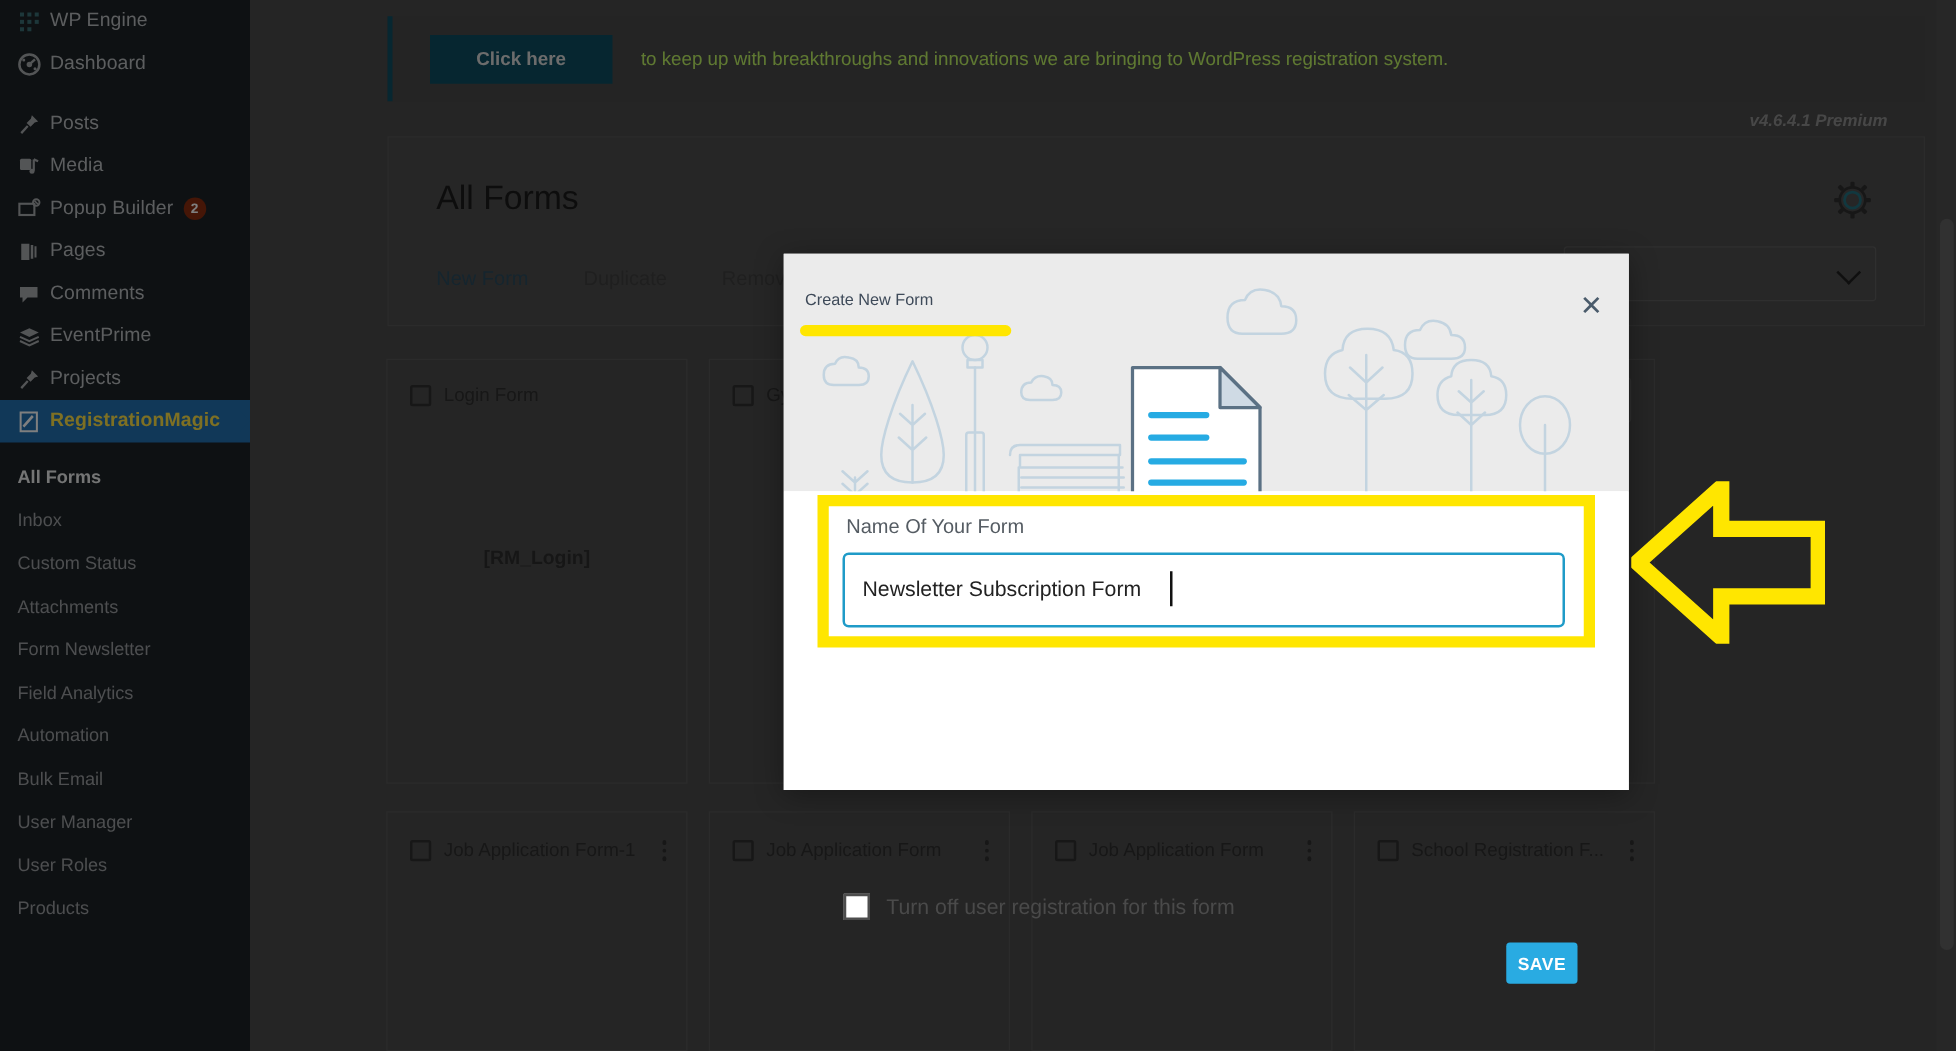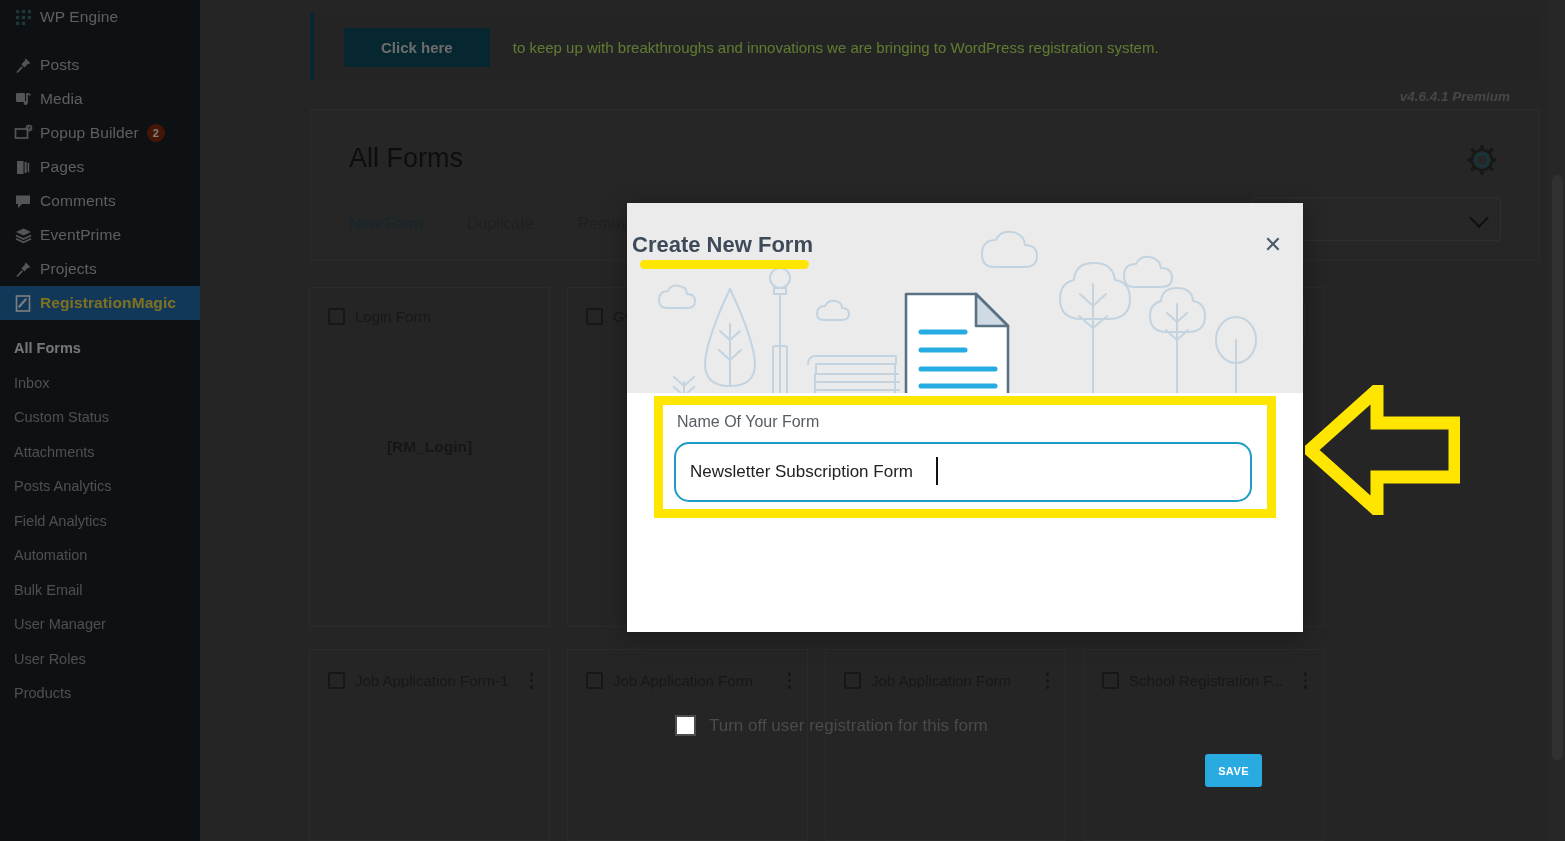--- a/index.html
+++ b/index.html
@@ -239,23 +239,23 @@
     box-shadow: 0 4px 22px rgba(0,0,0,0.35);
     z-index: 60;
   }
   .modal-hero {
     position: relative;
     height: 190px;
     background: #ebebeb;
     overflow: hidden;
   }
   .modal-title {
-    position: absolute; left: 5px; top: 29px;
-    font-size: 22px;
-    font-weight: 700;
+    position: absolute; left: 17px; top: 29px;
+    font-size: 13px;
+    font-weight: 400;
     color: #3e4a59;
     z-index: 3;
   }
   .title-underline {
     position: absolute; left: 13px; top: 57px;
     width: 169px; height: 9px;
     background: #ffe600;
     border-radius: 5px;
     z-index: 2;
   }
@@ -292,21 +292,21 @@
   }
   .field-label {
     position: absolute; left: 14px; top: 8px;
     font-size: 16px;
     color: #555c63;
   }
   .text-input {
     position: absolute; left: 11px; top: 37px;
     width: 578px; height: 60px;
     border: 2px solid #1f9bc8;
-    border-radius: 15px;
+    border-radius: 5px;
     background: #fff;
     font-size: 17px;
     color: #222;
     padding: 0 14px;
     font-family: "Liberation Sans", sans-serif;
     outline: none;
   }
   .caret {
     position: absolute;
     left: 273px; top: 52px;
@@ -329,21 +329,21 @@
     color: #4a4a4a;
   }
 
   .save-btn {
     position: absolute; left: 578px; top: 361px;
     width: 57px; height: 33px;
     background: #29abe2;
     color: #fff;
     border: none;
     border-radius: 3px;
-    font-size: 11px;
+    font-size: 14px;
     font-weight: 700;
     letter-spacing: .4px;
     cursor: pointer;
     font-family: "Liberation Sans", sans-serif;
   }
 
   
   #arrow {
     position: absolute;
     left: 1305px; top: 385px;
@@ -508,20 +508,32 @@
               <rect x="7.9" y="7.9" width="3.2" height="3.2"></rect>
               <rect x="13.8" y="7.9" width="3.2" height="3.2"></rect>
             <rect x="2" y="13.8" width="3.2" height="3.2"></rect>
               <rect x="7.9" y="13.8" width="3.2" height="3.2"></rect>
           </g>
         </svg>
       </span>
       <span class="mi-label">WP Engine</span>
     </div>
 
+    <div class="menu-item">
+      <span class="mi-icon">
+        <svg width="19" height="19" viewBox="0 0 19 19">
+          <circle cx="9.5" cy="9.5" r="8" fill="none" stroke="#a7aaad" stroke-width="2"></circle>
+          <circle cx="9.5" cy="9.5" r="2.2" fill="#a7aaad"></circle>
+          <path d="M9.5 9.5 L14 5.5" stroke="#a7aaad" stroke-width="2"></path>
+          <circle cx="5" cy="6" r="1.2" fill="#a7aaad"></circle>
+            <circle cx="14" cy="13" r="1.2" fill="#a7aaad"></circle>
+        </svg>
+      </span>
+      <span class="mi-label">Dashboard</span>
+    </div>
 
     <div class="menu-item sep-top">
       <span class="mi-icon">
         <svg width="19" height="19" viewBox="0 0 19 19">
           <path d="M11.5 2.2 L16.5 7.2 L13.8 8 L10.4 11.4 L7.3 8.3 L10.7 4.9 Z" fill="#a7aaad"></path>
           <path d="M8.2 10.8 L3 16.5" stroke="#a7aaad" stroke-width="1.8"></path>
         </svg>
       </span>
       <span class="mi-label">Posts</span>
     </div>
@@ -599,21 +611,21 @@
         </svg>
       </span>
       <span class="mi-label">RegistrationMagic</span>
     </div>
 
     <div class="submenu">
       <div class="submenu-item active">All Forms</div>
       <div class="submenu-item">Inbox</div>
       <div class="submenu-item">Custom Status</div>
       <div class="submenu-item">Attachments</div>
-      <div class="submenu-item">Posts Analytics</div>
+      <div class="submenu-item">Form Newsletter</div>
       <div class="submenu-item">Field Analytics</div>
       <div class="submenu-item">Automation</div>
       <div class="submenu-item">Bulk Email</div>
       <div class="submenu-item">User Manager</div>
       <div class="submenu-item">User Roles</div>
       <div class="submenu-item">Products</div>
     </div>
   </div>
 
   <div class="backdrop"></div>

